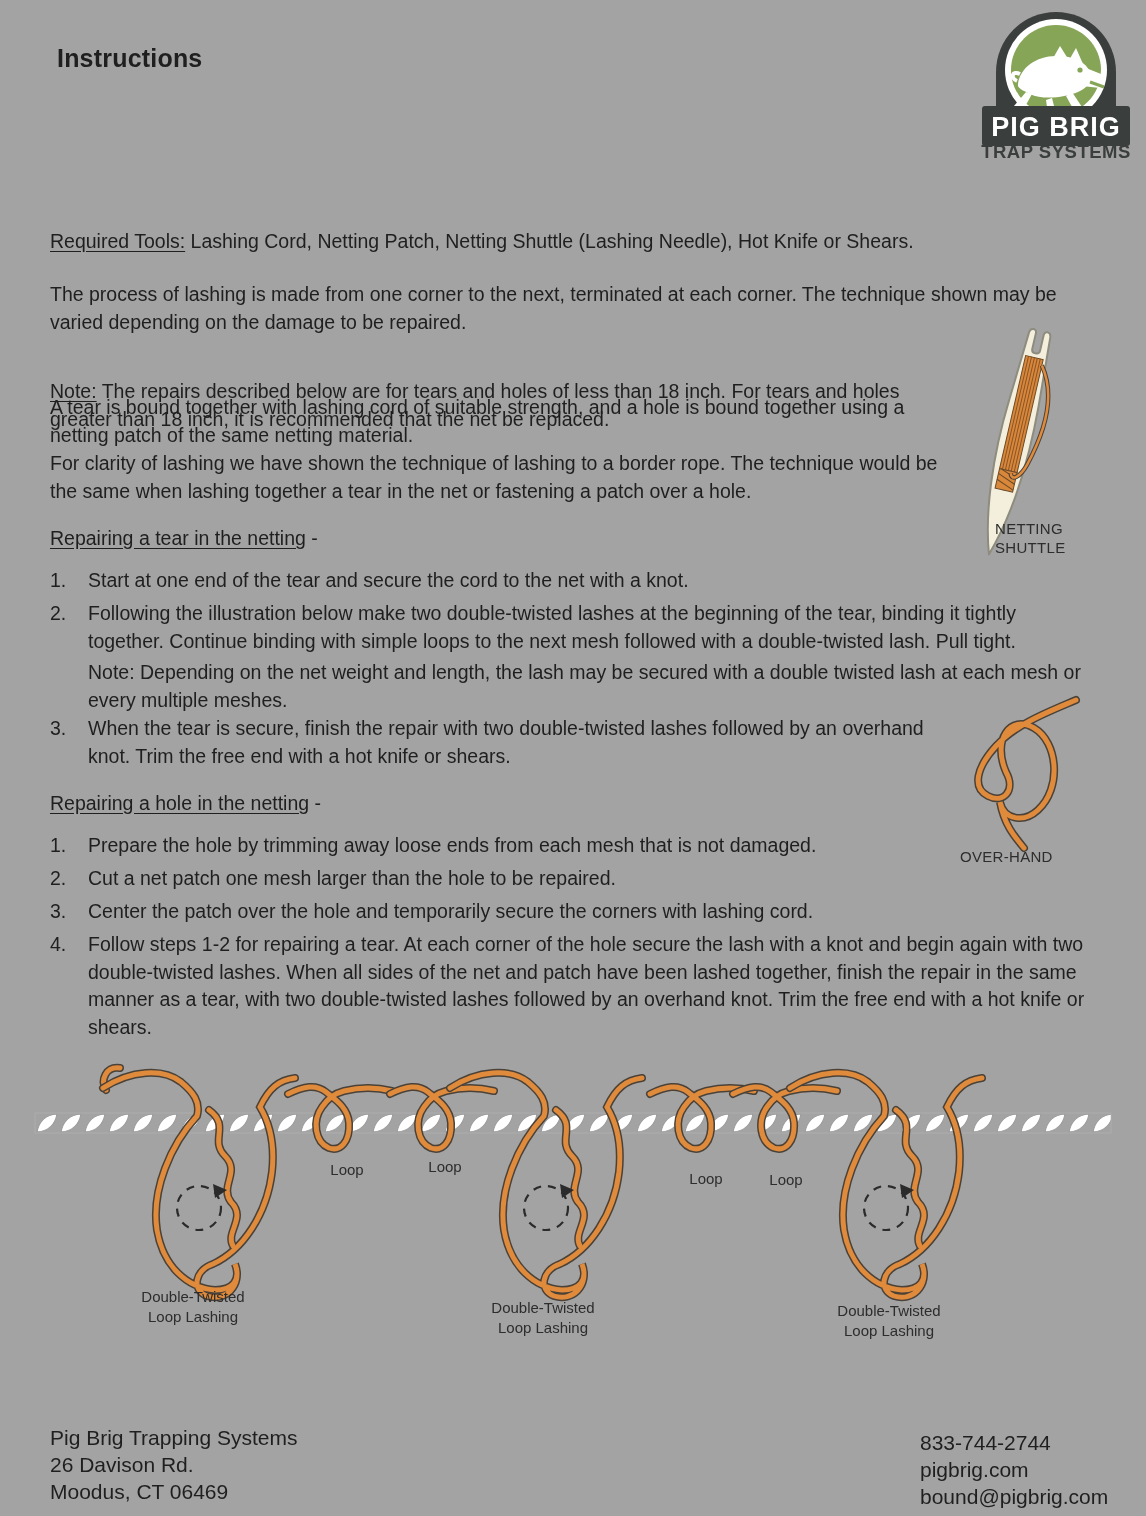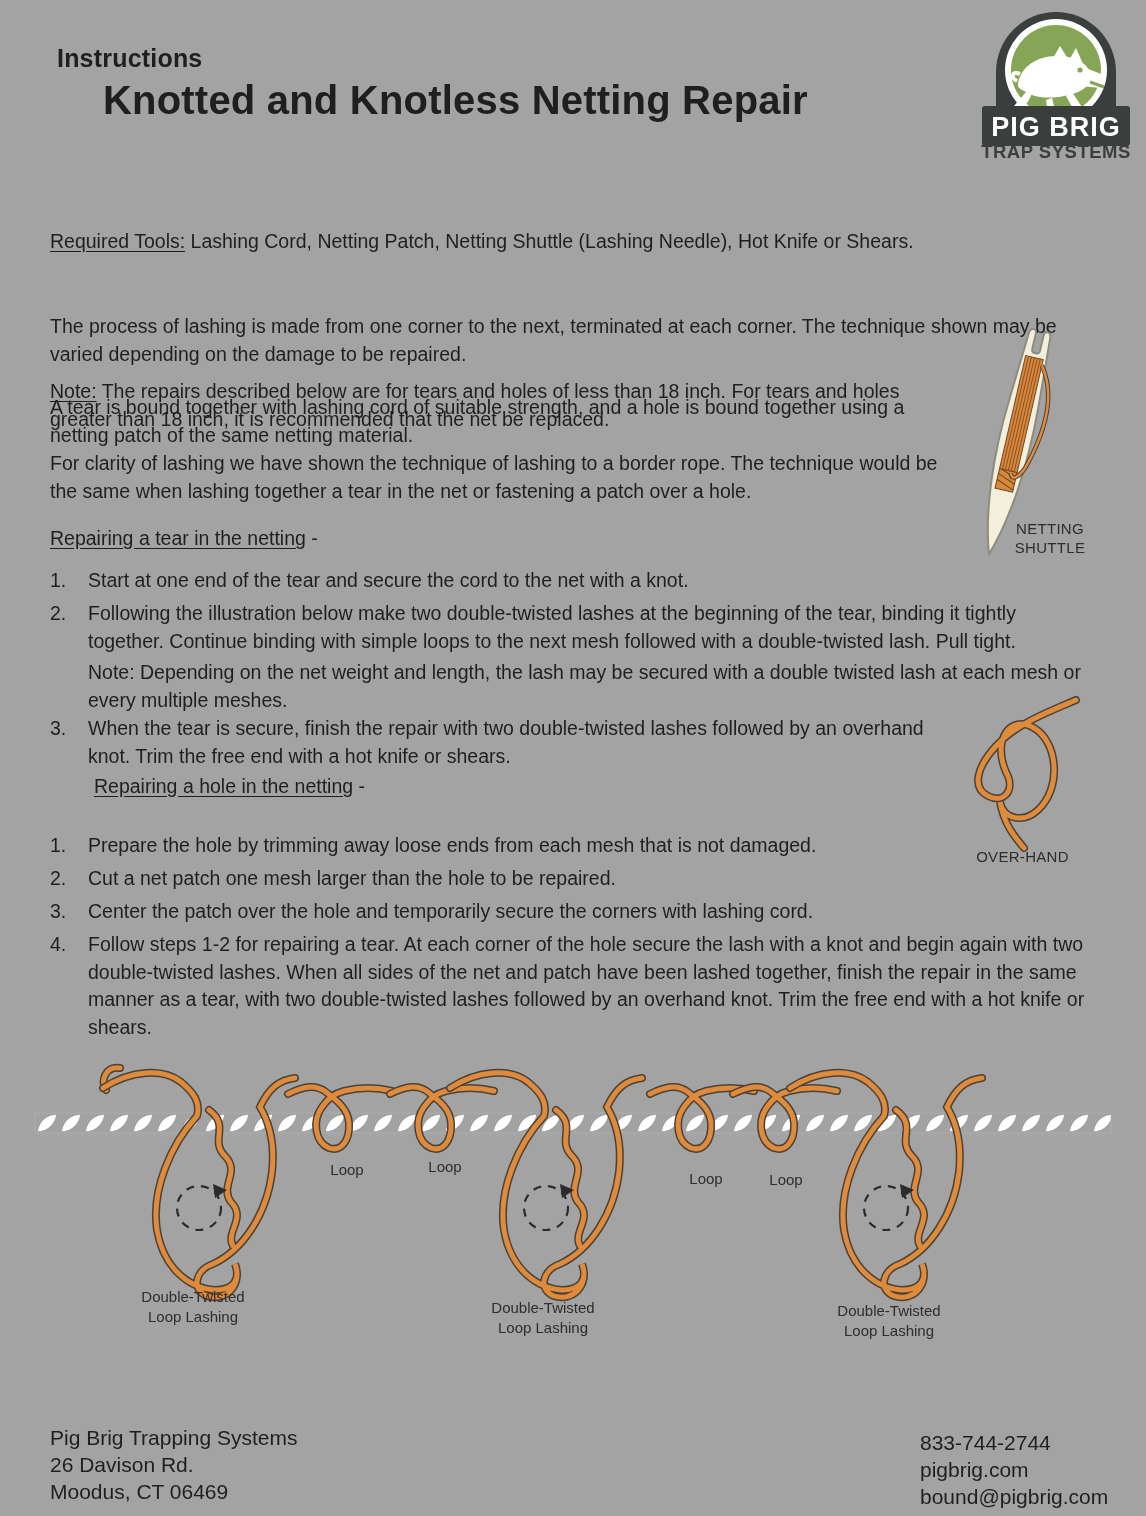--- a/index.html
+++ b/index.html
@@ -10,34 +10,33 @@
   }
   .abs{position:absolute;}
   .eyebrow{font-size:25px;font-weight:bold;letter-spacing:.2px;}
   .title{font-size:40px;font-weight:bold;letter-spacing:.2px;}
   .body-txt{font-size:19.5px;line-height:27.5px;}
   .u{text-decoration:underline;text-underline-offset:3px;}
   .item{position:absolute;left:50px;display:flex;}
   .num{width:38px;flex:none;font-size:19.5px;line-height:27.5px;}
   .itxt{font-size:19.5px;line-height:27.5px;}
   .diagram-label{font-size:15px;line-height:20px;color:#2d2d2d;text-align:center;}
-  .side-label{font-size:15px;line-height:19px;color:#2d2d2d;text-align:center;letter-spacing:.3px;}
+  .side-label{font-size:15px;line-height:19px;color:#2d2d2d;letter-spacing:.3px;}
   .footer-block{font-size:21px;line-height:27px;}
   
   .cd{stroke:#4A4238;stroke-width:8;fill:none;stroke-linecap:round;}
   .co{stroke:#E08A3C;stroke-width:5;fill:none;stroke-linecap:round;}
   .dash{fill:none;stroke:#2b2b2b;stroke-width:2.2;stroke-dasharray:8 7;}
 </style>
 </head>
 <body>
 
 <div class="page">
 
   <div class="abs eyebrow" style="left:57px;top:44px;">Instructions</div>
-  <div class="abs title" style="left:103px;top:78px;">Knotted and Knotless Netting Repair</div>
 
   <svg class="abs" style="left:980px;top:8px;" width="152" height="152" viewBox="0 0 152 152">
     <path d="M16,104 L16,64 A60,60 0 1 1 136,64 L136,104 Z" fill="#3A3E3D"></path>
     <circle cx="76" cy="62" r="51" fill="#ffffff"></circle>
     <circle cx="76" cy="62" r="45" fill="#87A556"></circle>
     <g fill="#ffffff">
       <path d="M38,76 C40,60 56,48 76,48 C94,48 106,54 110,64 C113,72 108,80 98,84 C84,90 62,92 50,86 C42,82 37,80 38,76 Z"></path>
       <path d="M106,60 L126,68 L120,80 L102,78 Z"></path>
       <path d="M80,38 L90,54 L72,52 Z"></path>
       <path d="M96,40 L103,56 L88,54 Z"></path>
@@ -50,21 +49,21 @@
     <path d="M110,74 L124,79" stroke="#87A556" stroke-width="3.2" fill="none"></path>
     <rect x="2" y="98" width="148" height="40" rx="3" fill="#3A3E3D"></rect>
     <text x="76" y="128" text-anchor="middle" font-size="27" font-weight="bold" letter-spacing="1" fill="#ffffff">PIG BRIG</text>
     <text x="76" y="150" text-anchor="middle" font-size="18.5" font-weight="bold" letter-spacing="0.5" fill="#3A3E3D">TRAP SYSTEMS</text>
   </svg>
 
   <div class="abs body-txt" style="left:50px;top:228px;width:1046px;">
     <span class="u">Required Tools:</span><span> Lashing Cord, Netting Patch, Netting Shuttle (Lashing Needle), Hot Knife or Shears.</span>
   </div>
 
-  <div class="abs body-txt" style="left:50px;top:281px;width:1046px;margin-top:32px;">The process of lashing is made from one corner to the next, terminated at each corner. The technique shown may be varied depending on the damage to be repaired.</div>
+  <div class="abs body-txt" style="left:50px;top:281px;width:1046px;">The process of lashing is made from one corner to the next, terminated at each corner. The technique shown may be varied depending on the damage to be repaired.</div>
 
   <div class="abs body-txt" style="left:50px;top:339px;width:900px;margin-top:39px;">
     <span class="u">Note:</span><span> The repairs described below are for tears and holes of less than 18 inch. For tears and holes greater than 18 inch, it is recommended that the net be replaced.</span>
   </div>
 
   <div class="abs body-txt" style="left:50px;top:394px;width:900px;">A tear is bound together with lashing cord of suitable strength, and a hole is bound together using a netting patch of the same netting material.</div>
 
   <div class="abs body-txt" style="left:50px;top:450px;width:900px;">For clarity of lashing we have shown the technique of lashing to a border rope. The technique would be the same when lashing together a tear in the net or fastening a patch over a hole.</div>
 
   <svg class="abs" style="left:948px;top:322px;" width="150" height="250" viewBox="0 0 150 250">
@@ -104,21 +103,21 @@
     <span class="num">3.</span>
     <div class="itxt">When the tear is secure, finish the repair with two double-twisted lashes followed by an overhand knot. Trim the free end with a hot knife or shears.</div>
   </div>
 
   <svg class="abs" style="left:952px;top:694px;" width="150" height="160" viewBox="0 0 150 160">
     <path d="M124,6 C96,18 64,30 44,52 C24,74 20,94 36,102 C52,110 64,96 54,78 C40,46 58,20 82,34 C106,48 110,94 86,116 C72,129 52,126 48,108 C52,130 62,142 72,154" class="cd"></path>
     <path d="M124,6 C96,18 64,30 44,52 C24,74 20,94 36,102 C52,110 64,96 54,78 C40,46 58,20 82,34 C106,48 110,94 86,116 C72,129 52,126 48,108 C52,130 62,142 72,154" class="co"></path>
   </svg>
   <div class="abs side-label" style="left:960px;top:847px;width:125px;">OVER-HAND</div>
 
-  <div class="abs body-txt" style="left:50px;top:773px;margin-left:44px;">
+  <div class="abs body-txt" style="left:50px;top:790px;">
     <span class="u">Repairing a hole in the netting</span><span> -</span>
   </div>
 
   <div class="item" style="top:832px;width:1046px;">
     <span class="num">1.</span>
     <div class="itxt">Prepare the hole by trimming away loose ends from each mesh that is not damaged.</div>
   </div>
   <div class="item" style="top:865px;width:1046px;">
     <span class="num">2.</span>
     <div class="itxt">Cut a net patch one mesh larger than the hole to be repaired.</div>

